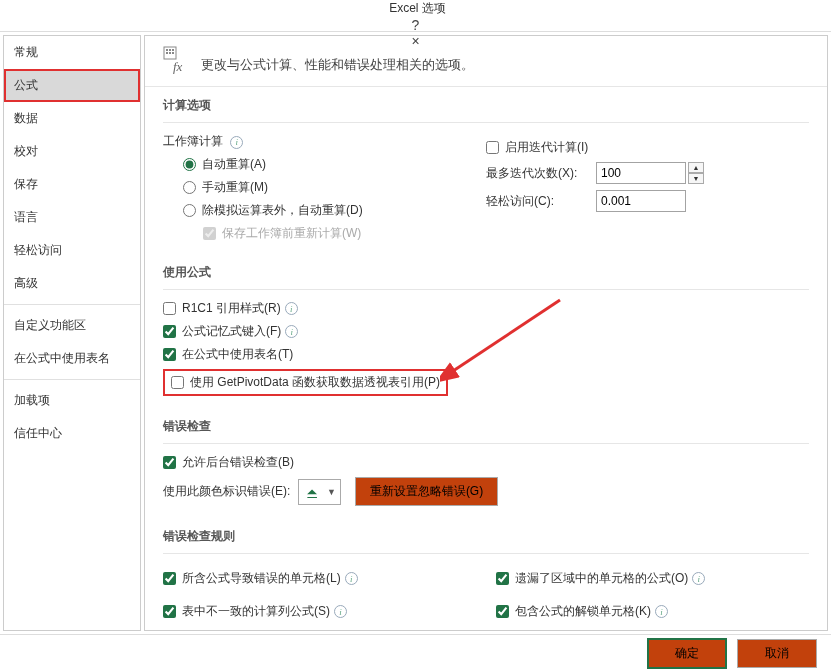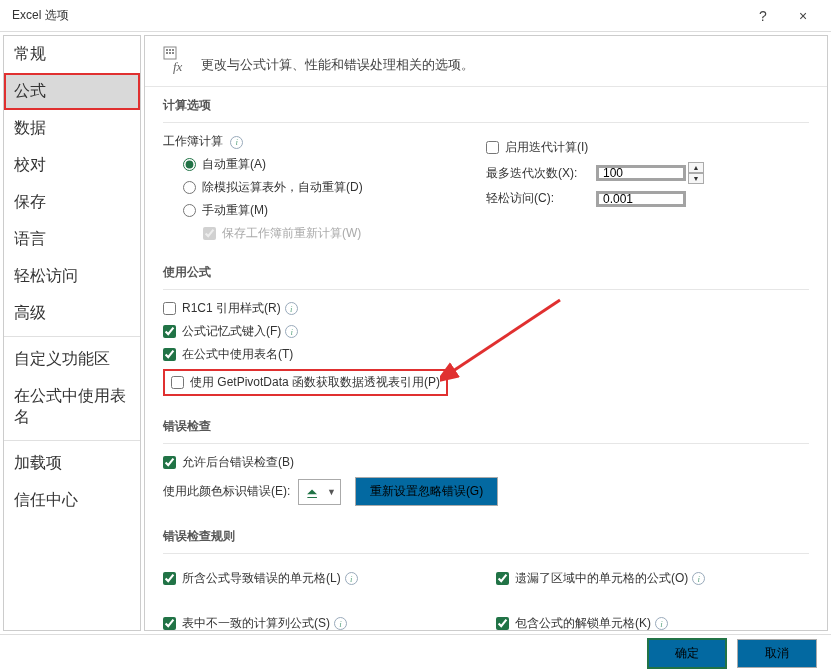--- a/index.html
+++ b/index.html
@@ -1,52 +1,52 @@
 <!DOCTYPE html>
 <html><head>
 <meta charset="utf-8">
 <style>
 * { box-sizing: border-box; margin: 0; padding: 0; }
 body { font-family: "Microsoft YaHei", "Segoe UI", sans-serif; font-size: 12px; color: #333; background: #fff; width: 831px; height: 671px; overflow: hidden; }
 .dialog { width: 831px; height: 671px; position: relative; }
-.titlebar { height: 32px; display: flex; align-items: center; padding: 0 8px; border-bottom: 1px solid #ddd; }
+.titlebar { height: 32px; display: flex; align-items: center; padding: 0 8px; border-bottom: 1px solid #ddd; flex-direction: column; }
 .titlebar .title { flex: 1; font-size: 12px; color: #333; padding-left: 4px; }
 .titlebar .btn { width: 40px; height: 32px; display: flex; align-items: center; justify-content: center; font-size: 14px; color: #444; cursor: pointer; }
 .content { display: flex; height: 602px; }
 .sidebar { width: 138px; border: 1px solid #ccc; margin: 3px 0 3px 3px; background: #fff; overflow: hidden; }
-.sidebar-item { padding: 8px 10px; cursor: pointer; font-size: 16px; color: #333; }
+.sidebar-item { padding: 8px 10px; cursor: pointer; font-size: 12px; color: #333; }
 .sidebar-item.selected { background: #d9d9d9; }
 .sidebar-item.highlight { outline: 2px solid #e03030; outline-offset: -2px; }
 .sidebar-sep { height: 0; border-top: 1px solid #e0e0e0; margin: 4px 0; }
 .main { flex: 1; border: 1px solid #ccc; margin: 3px 3px 3px 3px; overflow-y: hidden; padding: 0; }
 .header-row { display: flex; align-items: flex-end; padding: 10px 18px 12px 18px; border-bottom: 1px solid #e6e6e6; }
 .header-icon { width: 28px; height: 28px; margin-right: 10px; display: flex; align-items: center; justify-content: center; }
 .header-text { font-size: 13px; color: #444; }
 .section { padding: 10px 18px 6px 18px; }
 .section-title { font-size: 12px; font-weight: bold; color: #555; padding-bottom: 8px; border-bottom: 1px solid #e6e6e6; margin-bottom: 10px; }
 .row { display: flex; align-items: flex-start; }
 .col { flex: 1; }
 .field-label { font-size: 12px; color: #333; margin-bottom: 6px; }
 .radio-row, .check-row { display: flex; align-items: center; margin: 6px 0 6px 20px; font-size: 12px; }
 .check-row.top { margin-left: 0; }
 .info { display: inline-flex; width: 13px; height: 13px; border: 1px solid #9ab; border-radius: 50%; align-items: center; justify-content: center; font-size: 9px; color: #6a8; margin-left: 4px; font-style: italic; font-family: Georgia, serif; }
 input[type=radio], input[type=checkbox] { margin-right: 6px; width: 13px; height: 13px; accent-color: #217346; }
 .disabled { color: #aaa; }
 .inline-field { display: flex; align-items: center; margin: 6px 0; }
 .inline-field label { width: 110px; }
-.inline-field input[type=text] { width: 90px; height: 16px; border: 3px solid #a3a3a3; padding: 0 4px; font-size: 12px; }
+.inline-field input[type=text] { width: 90px; height: 22px; border: 1px solid #a3a3a3; padding: 0 4px; font-size: 12px; }
 .spinner { display: flex; flex-direction: column; margin-left: 2px; }
 .spinner span { width: 16px; height: 11px; border: 1px solid #aaa; font-size: 7px; display: flex; align-items: center; justify-content: center; background: #f6f6f6; cursor: pointer; }
 .highlighted-check { border: 2px solid #e03030; padding: 3px 6px; display: inline-flex; align-items: center; margin-left: 0; }
 .arrow-svg { position: absolute; pointer-events: none; }
 .color-select { display: inline-flex; align-items: center; border: 1px solid #aaa; height: 26px; padding: 2px 4px; background: #fff; margin-left: 8px; }
 .color-swatch-u { font-weight: bold; text-decoration: underline; color: #217346; padding: 0 4px; }
 .color-select .drop { margin-left: 6px; font-size: 9px; color: #555; }
-.btn-std { border: 1px solid #aaa; background: #0369a1; padding: 5px 14px; font-size: 12px; cursor: pointer; margin-left: 14px; }
-.error-grid { display: grid; grid-template-columns: 1fr 1fr; gap: 16px 20px; }
+.btn-std { border: 1px solid #aaa; background: #c2410c; padding: 5px 14px; font-size: 12px; cursor: pointer; margin-left: 14px; }
+.error-grid { display: grid; grid-template-columns: 1fr 1fr; gap: 4px 20px; }
 .error-grid .check-row { margin-left: 0; }
 .footer { position: absolute; bottom: 0; right: 0; width: 100%; height: 37px; border-top: 1px solid #ddd; display: flex; align-items: center; justify-content: flex-end; padding-right: 14px; background: #fff; }
 .footer .btn-std { width: 80px; text-align: center; margin-left: 10px; }
 .footer .btn-std.primary { border: 2px solid #217346; }
 </style>
 </head>
 <body>
 
 <div class="dialog">
   <div class="titlebar">
@@ -97,25 +97,25 @@
             <div class="field-label" style="margin-left:0;">
               <span>工作簿计算</span>
               <span class="info">i</span>
             </div>
             <div class="radio-row">
               <input type="radio" name="calc" checked="" style="">
               <span>自动重算(A)</span>
             </div>
             <div class="radio-row">
               <input type="radio" name="calc" style="">
-              <span>除模拟运算表外，自动重算(D)</span>
+              <span>手动重算(M)</span>
             </div>
             <div class="radio-row">
               <input type="radio" name="calc" style="">
-              <span>手动重算(M)</span>
+              <span>除模拟运算表外，自动重算(D)</span>
             </div>
             <div class="check-row disabled" style="margin-left:40px;">
               <input type="checkbox" checked="" disabled="" style="">
               <span>保存工作簿前重新计算(W)</span>
             </div>
           </div>
           <div class="col">
             <div class="check-row top">
               <input type="checkbox" style="">
               <span>启用迭代计算(I)</span>

